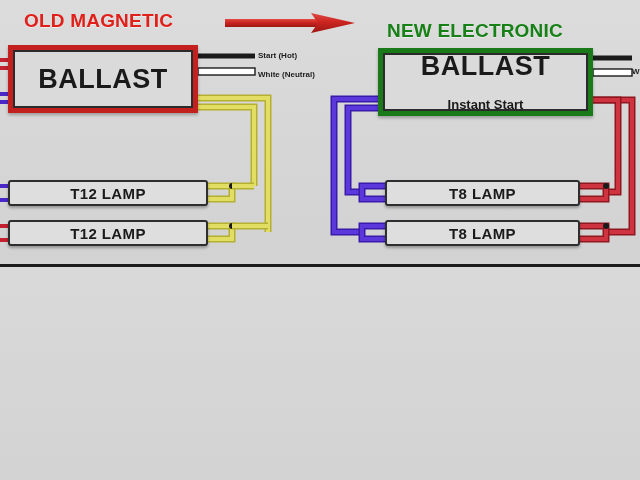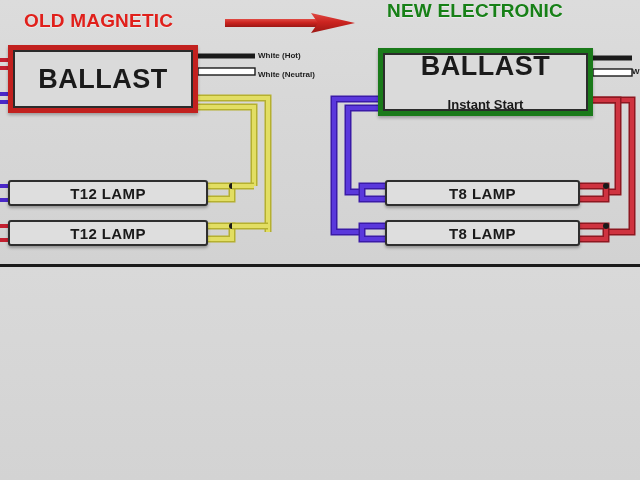--- a/index.html
+++ b/index.html
@@ -23,21 +23,21 @@
   
   .title{
     position:absolute;
     font-weight:bold;
     font-size:19px;
     letter-spacing:.2px;
     white-space:nowrap;
     text-shadow:0 1px 0 rgba(255,255,255,.45);
   }
   #title-old{left:24px;top:10px;color:#e0201b;}
-  #title-new{left:387px;top:0;color:#178017;}
+  #title-new{left:387px;top:20px;color:#178017;}
 
   
   #arrow{position:absolute;left:225px;top:12px;width:130px;height:22px;}
 
   
   .ballast{
     position:absolute;
     box-sizing:border-box;
     background:#d9d9d9;
     display:flex;flex-direction:column;
@@ -268,21 +268,21 @@
     <div class="lamp" id="lamp-t12-2">
       <span>T12  LAMP</span>
     </div>
     <div class="lamp" id="lamp-t8-1">
       <span>T8  LAMP</span>
     </div>
     <div class="lamp" id="lamp-t8-2">
       <span>T8  LAMP</span>
     </div>
 
-    <div class="wirelabel" id="lbl-black-left">White  (Hot)</div>
+    <div class="wirelabel" id="lbl-black-left">Start  (Hot)</div>
     <div class="wirelabel" id="lbl-white-left">White (Neutral)</div>
     <div class="wirelabel" id="lbl-black-right">Bl</div>
     <div class="wirelabel" id="lbl-white-right">W</div>
 
   </div>
 
   <div id="lower"></div>
 
 </div>
 

